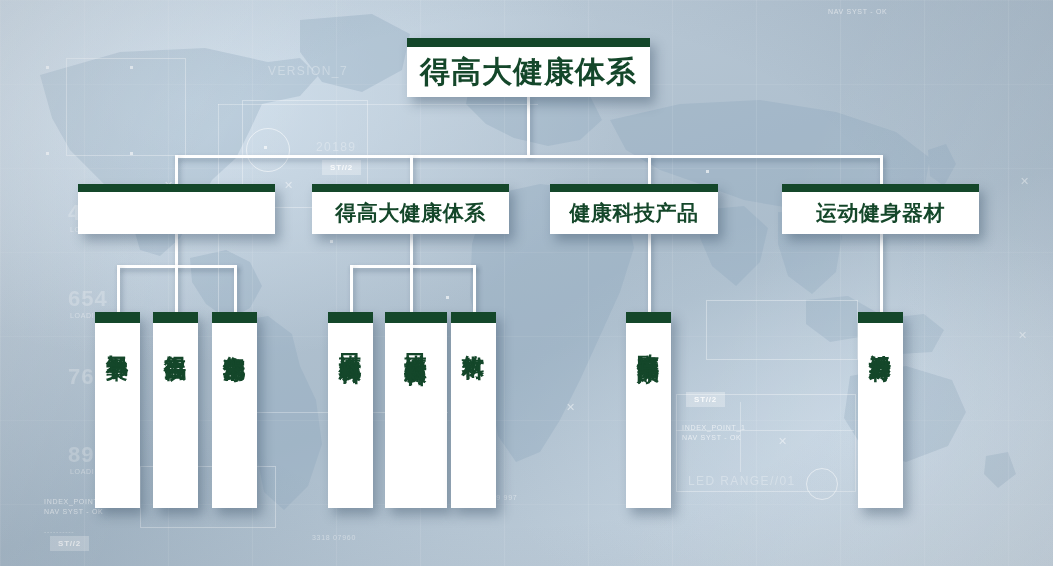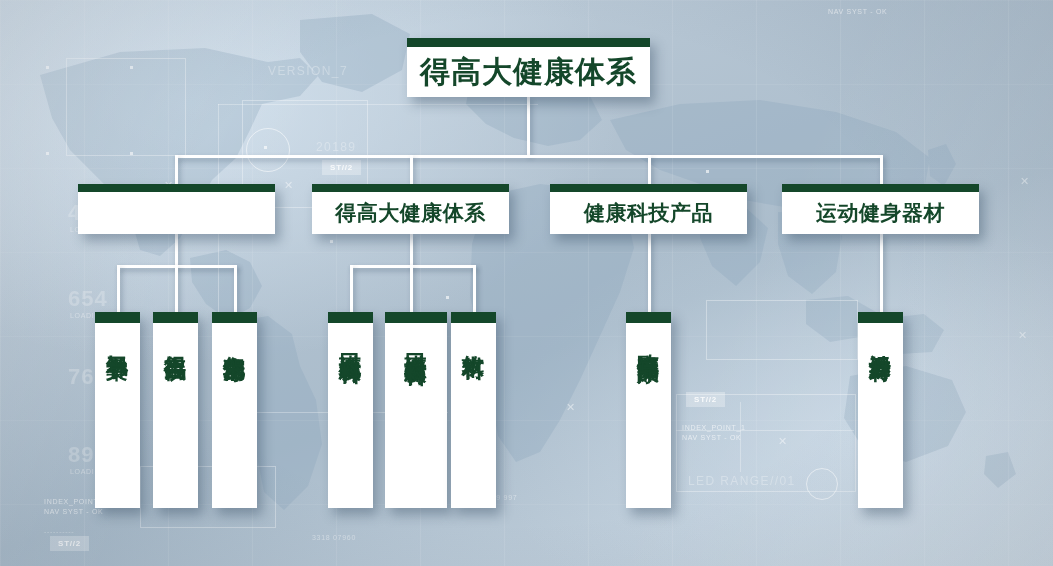--- a/index.html
+++ b/index.html
@@ -229,21 +229,21 @@
     <div class="txt">得高大健康体系</div>
   </div>
 
   <div class="node l2" style="left:78px;width:197px;">
     <div class="bar"></div>
   </div>
   <div class="node l2" style="left:312px;width:197px;">
     <div class="bar"></div>
     <div class="txt">得高大健康体系</div>
   </div>
-  <div class="node l2" style="left:550px;width:197px;">
+  <div class="node l2" style="left:550px;width:168px;">
     <div class="bar"></div>
     <div class="txt">健康科技产品</div>
   </div>
   <div class="node l2" style="left:782px;width:197px;">
     <div class="bar"></div>
     <div class="txt">运动健身器材</div>
   </div>
 
   <div class="node leaf" style="left:95px;">
     <div class="bar"></div>

